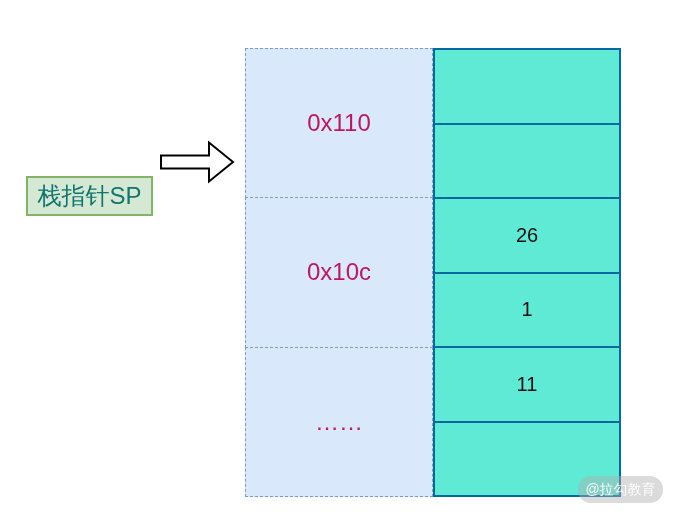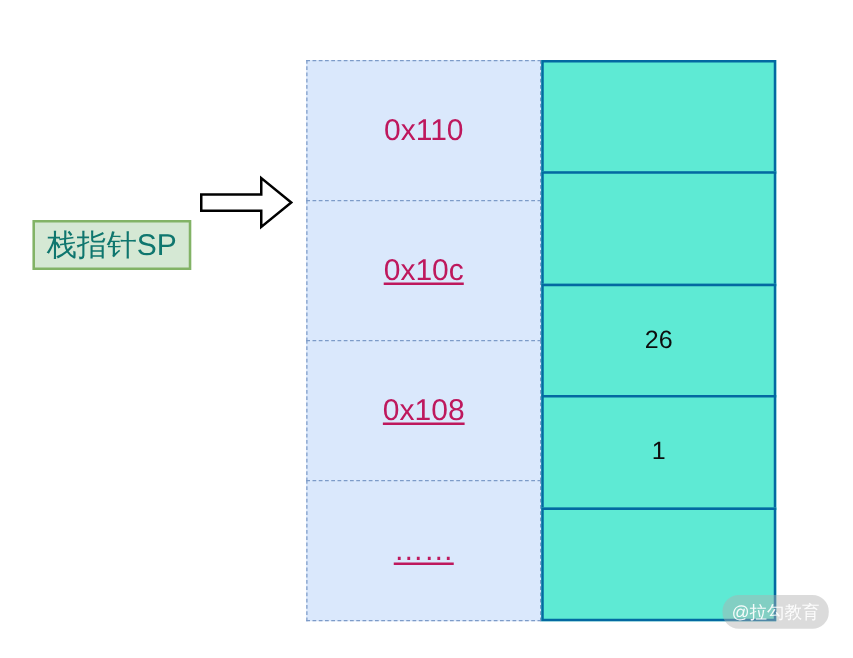--- a/index.html
+++ b/index.html
@@ -63,21 +63,21 @@
     flex: 1;
     box-sizing: border-box;
     background: #dae8fc;
     border: 1px dashed #7d9bc8;
     display: flex;
     align-items: center;
     justify-content: center;
     font-size: 24px;
     color: #be185d;
   }
-  .addr-cell + .addr-cell { margin-top: -1px; text-decoration: underline; }
+  .addr-cell + .addr-cell { margin-top: -1px; }
   .val-cell {
     flex: 1;
     box-sizing: border-box;
     background: #5eead4;
     border: 2px solid #0369a1;
     display: flex;
     align-items: center;
     justify-content: center;
     font-size: 20px;
     color: #0d0d0d;
@@ -111,29 +111,29 @@
 
   <svg class="arrow-svg" viewBox="0 0 78 45" aria-hidden="true">
     <polygon points="2,15.5 50,15.5 50,2.5 74,22 50,41.5 50,28.5 2,28.5" fill="#ffffff" stroke="#000000" stroke-width="2" stroke-linejoin="miter"></polygon>
   </svg>
 
   <div class="memtable">
 
     <div class="col">
       <div class="addr-cell">0x110</div>
       <div class="addr-cell">0x10c</div>
-      <div class="addr-cell">0x108</div>
       <div class="addr-cell">……</div>
     </div>
 
     <div class="col">
       <div class="val-cell"></div>
       <div class="val-cell"></div>
       <div class="val-cell">26</div>
       <div class="val-cell">1</div>
+      <div class="val-cell">11</div>
       <div class="val-cell"></div>
     </div>
 
   </div>
 
   <div class="watermark">@拉勾教育</div>
 
 </div>
 
 </body></html>

